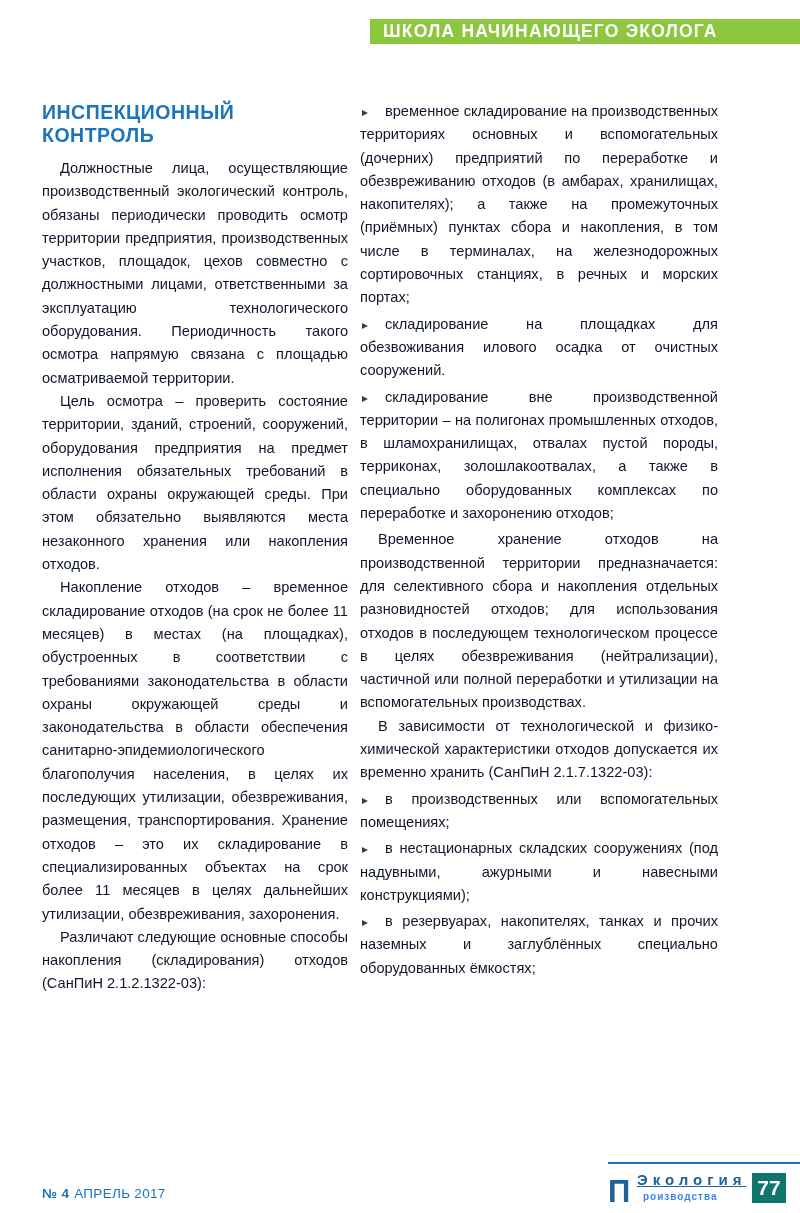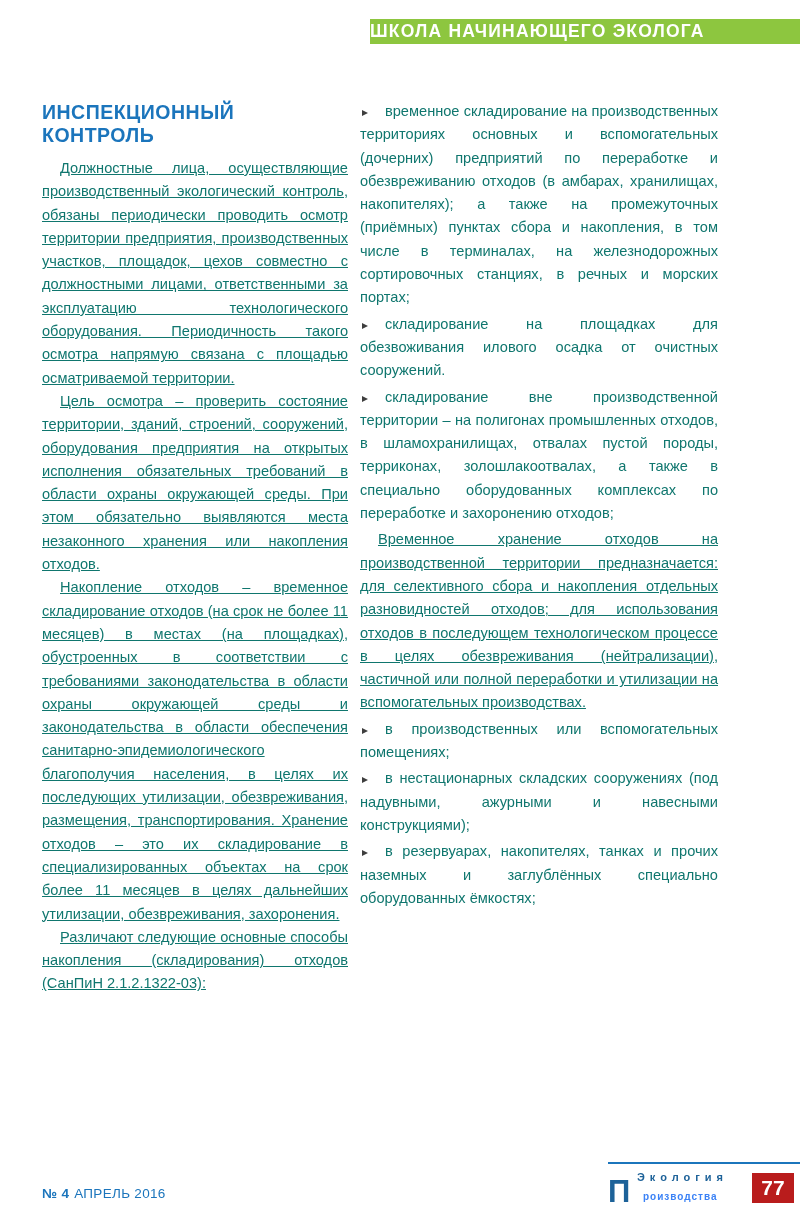--- a/index.html
+++ b/index.html
@@ -4,41 +4,41 @@
 <style>
   html,body{margin:0;padding:0;}
   body{
     width:800px;height:1213px;position:relative;background:#ffffff;
     font-family:"Liberation Sans","DejaVu Sans",sans-serif;overflow:hidden;
   }
   
   .header-bar{
     position:absolute;left:370px;top:19px;width:430px;height:25px;
     background:#8dc63f;display:flex;align-items:center;
-    box-sizing:border-box;
+    padding-left:13px;box-sizing:border-box;
   }
   .header-bar .header-title{
     color:#ffffff;font-weight:bold;font-size:17.5px;letter-spacing:1.2px;
     white-space:nowrap;
   }
   
   .content{
     position:absolute;left:42px;top:97px;width:690px;display:flex;
   }
   .col-left{width:306px;margin-right:12px;flex:none;}
   .col-right{width:358px;flex:none;}
   .article-title{
     color:#1b75bc;font-size:19.5px;font-weight:bold;letter-spacing:0.5px;
     margin:4px 0 10px 0;
   }
   .content p{
-    margin:0;font-size:14.6px;line-height:23.3px;color:#0f766e;
+    margin:0;font-size:14.6px;line-height:23.3px;color:#0f172a;
     text-align:justify;
   }
-  .content p.para{text-indent:18px;text-decoration:underline;}
+  .content p.para{text-indent:18px;}
   .content p.bullet{margin:3px 0;}
   .marker{
     display:inline-block;width:0;height:0;vertical-align:baseline;
     border-left:6px solid #3e3e3e;
     border-top:3.5px solid transparent;border-bottom:3.5px solid transparent;
     margin-right:17px;margin-left:2px;
   }
   
   .footer-issue{
     position:absolute;left:42px;top:1186px;font-size:13.5px;color:#1b75bc;
@@ -48,65 +48,66 @@
   .footer-rule{
     position:absolute;left:608px;top:1162px;width:192px;height:2px;
     background:#1b75bc;
   }
   .logo{position:absolute;left:608px;top:1169px;width:192px;height:38px;}
   .logo-initial{
     position:absolute;left:0;bottom:2px;font-size:31px;line-height:26px;
     font-weight:bold;color:#1d6299;
   }
   .logo-word1{
-    position:absolute;left:29px;top:2px;font-size:11px;font-weight:bold;
-    letter-spacing:5px;color:#1d6299;
+    position:absolute;left:29px;top:2px;font-size:15px;font-weight:bold;
+    letter-spacing:5px;color:#1d6299;text-decoration:underline;
   }
   .logo-word2-rest{
     position:absolute;left:27px;bottom:3px;font-size:10px;font-weight:bold;
     letter-spacing:1px;color:#3b82f6;line-height:14px;margin-left:8px;
   }
   .page-box{
-    position:absolute;left:144px;top:4px;width:42px;height:30px;
-    background:#b91c1c;color:#ffffff;font-weight:bold;font-size:21px;
+    position:absolute;left:144px;top:4px;width:34px;height:30px;
+    background:#0f766e;color:#ffffff;font-weight:bold;font-size:21px;
     display:flex;align-items:center;justify-content:center;
   }
 </style>
 </head>
 <body>
 
 <div class="header-bar">
   <span class="header-title">ШКОЛА НАЧИНАЮЩЕГО ЭКОЛОГА</span>
 </div>
 
 <div class="content">
   <div class="col-left">
     <h1 class="article-title">ИНСПЕКЦИОННЫЙ КОНТРОЛЬ</h1>
     <div id="col-left-items">
         <p class="para">Должностные лица, осуществляющие производственный экологический контроль, обязаны периодически проводить осмотр территории предприятия, производственных участков, площадок, цехов совместно с должностными лицами, ответственными за эксплуатацию технологического оборудования. Периодичность такого осмотра напрямую связана с площадью осматриваемой территории.</p>
-        <p class="para">Цель осмотра – проверить состояние территории, зданий, строений, сооружений, оборудования предприятия на открытых исполнения обязательных требований в области охраны окружающей среды. При этом обязательно выявляются места незаконного хранения или накопления отходов.</p>
+        <p class="para">Цель осмотра – проверить состояние территории, зданий, строений, сооружений, оборудования предприятия на предмет исполнения обязательных требований в области охраны окружающей среды. При этом обязательно выявляются места незаконного хранения или накопления отходов.</p>
         <p class="para">Накопление отходов – временное складирование отходов (на срок не более 11 месяцев) в местах (на площадках), обустроенных в соответствии с требованиями законодательства в области охраны окружающей среды и законодательства в области обеспечения санитарно-эпидемиологического благополучия населения, в целях их последующих утилизации, обезвреживания, размещения, транспортирования. Хранение отходов – это их складирование в специализированных объектах на срок более 11 месяцев в целях дальнейших утилизации, обезвреживания, захоронения.</p>
         <p class="para">Различают следующие основные способы накопления (складирования) отходов (СанПиН 2.1.2.1322-03):</p>
       </div>
   </div>
   <div class="col-right">
     <div id="col-right-items">
         <p class="bullet"><span class="marker"></span>временное складирование на производственных территориях основных и вспомогательных (дочерних) предприятий по переработке и обезвреживанию отходов (в амбарах, хранилищах, накопителях); а также на промежуточных (приёмных) пунктах сбора и накопления, в том числе в терминалах, на железнодорожных сортировочных станциях, в речных и морских портах;</p>
         <p class="bullet"><span class="marker"></span>складирование на площадках для обезвоживания илового осадка от очистных сооружений.</p>
         <p class="bullet"><span class="marker"></span>складирование вне производственной территории – на полигонах промышленных отходов, в шламохранилищах, отвалах пустой породы, терриконах, золошлакоотвалах, а также в специально оборудованных комплексах по переработке и захоронению отходов;</p>
         <p class="para">Временное хранение отходов на производственной территории предназначается: для селективного сбора и накопления отдельных разновидностей отходов; для использования отходов в последующем технологическом процессе в целях обезвреживания (нейтрализации), частичной или полной переработки и утилизации на вспомогательных производствах.</p>
+        <p class="para">В зависимости от технологической и физико-химической характеристики отходов допускается их временно хранить (СанПиН 2.1.7.1322-03):</p>
         <p class="bullet"><span class="marker"></span>в производственных или вспомогательных помещениях;</p>
         <p class="bullet"><span class="marker"></span>в нестационарных складских сооружениях (под надувными, ажурными и навесными конструкциями);</p>
         <p class="bullet"><span class="marker"></span>в резервуарах, накопителях, танках и прочих наземных и заглублённых специально оборудованных ёмкостях;</p>
       </div>
   </div>
 </div>
 
 <div class="footer-issue">
-  <span class="issue-no">№ 4</span><span>АПРЕЛЬ 2016</span>
+  <span class="issue-no">№ 4</span><span>АПРЕЛЬ 2017</span>
 </div>
 
 <div class="footer-rule"></div>
 
 <div class="logo">
   <span class="logo-initial">П</span>
   <span class="logo-word1">Экология</span>
   <span class="logo-word2-rest">роизводства</span>
   <span class="page-box">77</span>
 </div>

